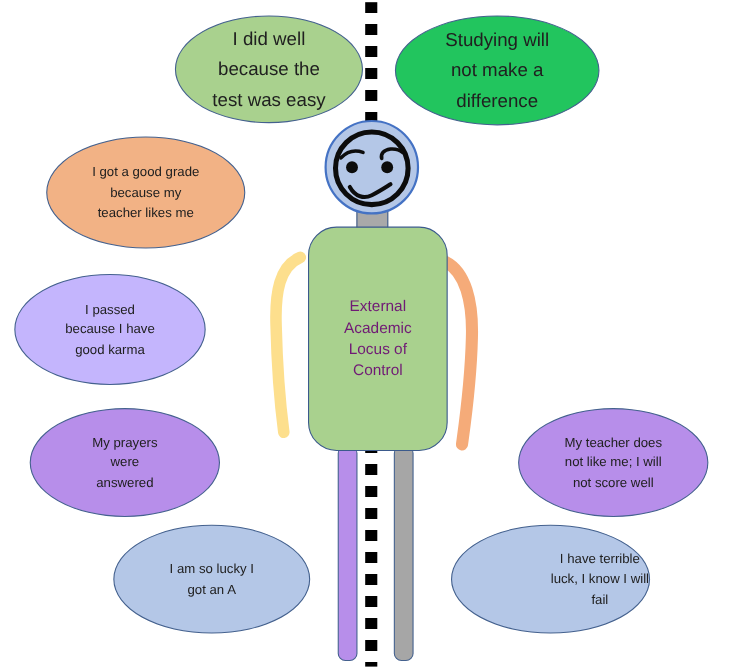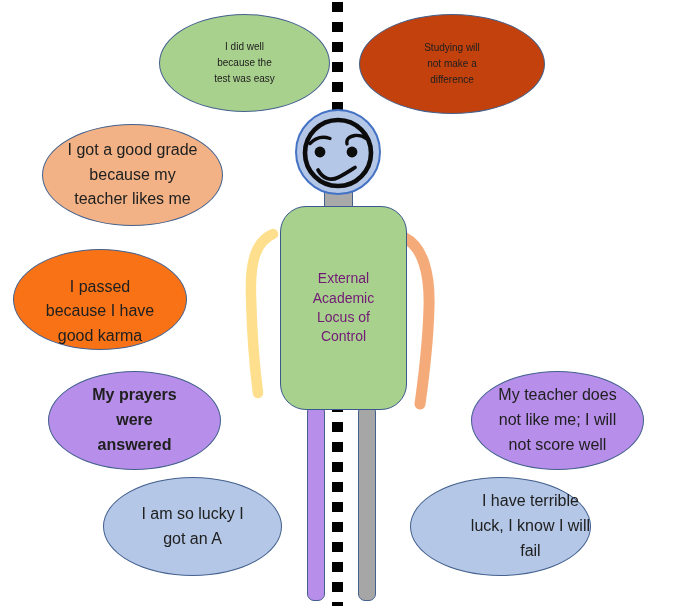--- a/index.html
+++ b/index.html
@@ -27,31 +27,31 @@
     font-size:14px;line-height:1.38;color:#701a75;white-space:pre-line;
   }
   .head{
     position:absolute;left:295px;top:109px;width:86px;height:86px;border-radius:50%;
     background:#b4c7e7;border:2px solid #4472c4;box-sizing:border-box;z-index:5;
   }
   
   .bubble{
     position:absolute;border:1.5px solid #44618e;border-radius:50%;z-index:1;
     display:flex;align-items:center;justify-content:center;text-align:center;
-    color:#202020;font-size:16px;line-height:1.55;
+    color:#202020;font-size:12px;line-height:1.55;
   }
   .bubble .txt{white-space:pre-line;}
-  .bubble.lg{font-size:10px;line-height:1.6;}
+  .bubble.lg{font-size:17px;line-height:1.6;}
   .b1{left:159px;top:14px;width:169px;height:96px;}
   .b2{left:359px;top:14px;width:184px;height:98px;}
   .b3{left:42px;top:124px;width:179px;height:100px;}
   .b4{left:447px;top:128px;width:182px;height:96px;}
   .b5{left:13px;top:249px;width:172px;height:99px;}
   .b6{left:494px;top:252px;width:177px;height:99px;}
-  .b7{left:48px;top:371px;width:171px;height:97px;font-weight:bold;}
+  .b7{left:27px;top:371px;width:171px;height:97px;}
   .b8{left:471px;top:371px;width:171px;height:97px;}
   .b9{left:103px;top:477px;width:177px;height:97px;}
   .b10{left:410px;top:477px;width:179px;height:97px;}
 </style>
 </head>
 <body>
 
 <div class="canvas">
 
   <div class="dashline"></div>
@@ -79,31 +79,31 @@
     <circle cx="320" cy="152" r="5.4" fill="#0c0c0c"></circle>
     <circle cx="352" cy="152" r="5.4" fill="#0c0c0c"></circle>
     <path d="M 318 170 C 323 179 331 181 338 177.5 C 345 174 351 170 355 167.5" fill="none" stroke="#0c0c0c" stroke-width="3.7" stroke-linecap="round"></path>
   </svg>
 
   <div class="bubble lg b1" style="background: rgb(169, 209, 142);">
     <span class="txt">I did well
 because the
 test was easy</span>
   </div>
-  <div class="bubble lg b2" style="background: #c2410c;">
+  <div class="bubble lg b2" style="background: #22c55e;">
     <span class="txt">Studying will
 not make a
 difference</span>
   </div>
   <div class="bubble b3" style="background: rgb(242, 178, 133);">
     <span class="txt">I got a good grade
 because my
 teacher likes me</span>
   </div>
-  <div class="bubble b5" style="background: #f97316; align-items: flex-end;">
+  <div class="bubble b5" style="background: #c4b5fd;">
     <span class="txt">I passed
 because I have
 good karma</span>
   </div>
   <div class="bubble b7" style="background: rgb(183, 142, 234);">
     <span class="txt">My prayers
 were
 answered</span>
   </div>
   <div class="bubble b8" style="background: rgb(183, 142, 234);">

